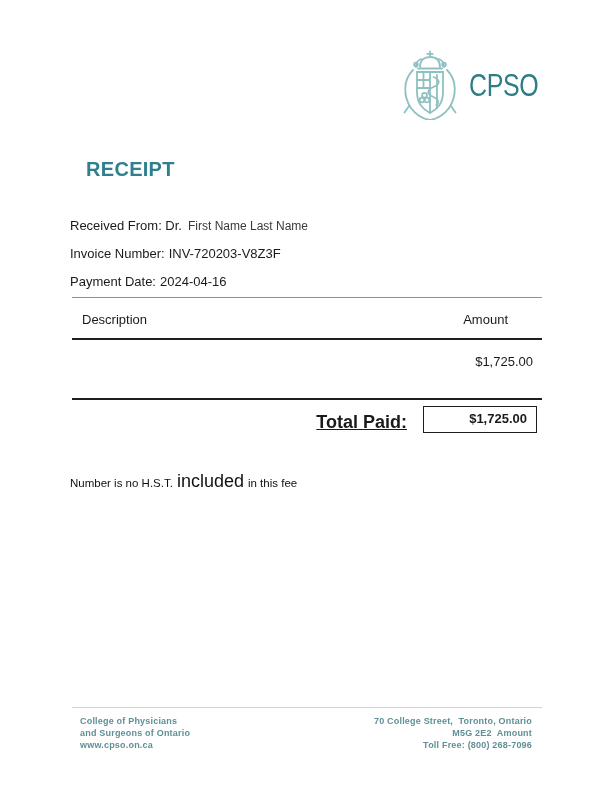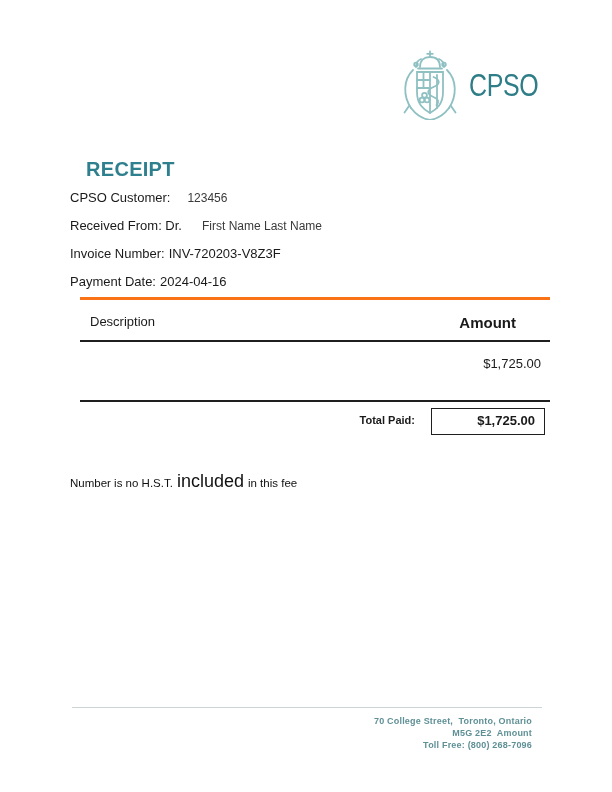--- a/index.html
+++ b/index.html
@@ -24,33 +24,33 @@
   .title{
     position:absolute;left:70px;top:142px;margin:16px;
     font-size:20px;font-weight:700;color:#2e808e;letter-spacing:0.3px;
   }
   
   .field{position:absolute;left:70px;font-size:13px;white-space:nowrap;}
   .f0{top:190px}.f1{top:218px}.f2{top:246px}.f3{top:274px}
   .fvalue{margin-left:4px;}
   .val-small{font-size:12px;color:#3a3a3a;}
   .gap-lg{margin-left:17px;}
-  .gap-sm{margin-left:20px;}
+  .gap-sm{margin-left:6px;}
   
   .table{
-    position:absolute;left:80px;top:297px;width:470px;height:140px;
-    border-top:3px solid #f97316;
+    position:absolute;left:72px;top:297px;width:470px;height:140px;
+    border-top:1px solid #f97316;
   }
   .th-desc{position:absolute;top:14px;left:10px;font-size:13px;}
-  .th-amt{position:absolute;top:14px;right:34px;font-size:15px;font-weight:bold;}
+  .th-amt{position:absolute;top:14px;right:34px;font-size:13px;}
   .rule-thick{position:absolute;left:0;width:100%;height:2px;background:#1f1f1f;}
   .rt1{top:40px}.rt2{top:100px}
   .row-desc{position:absolute;top:56px;left:8px;width:320px;font-size:13px;line-height:16px;}
   .row-amt{position:absolute;top:56px;right:9px;font-size:13px;}
-  .total-label{position:absolute;top:114px;right:135px;font-size:11px;font-weight:700;}
+  .total-label{position:absolute;top:114px;right:135px;font-size:18px;font-weight:700;text-decoration:underline;}
   .total-box{
     position:absolute;top:108px;left:351px;width:114px;height:27px;
     border:1.5px solid #1f1f1f;box-sizing:border-box;
     text-align:right;
   }
   .total-box span{font-size:13px;font-weight:700;line-height:24px;padding-right:9px;display:inline-block;}
   
   .note{position:absolute;left:70px;top:471px;font-size:11.5px;color:#111;white-space:nowrap;}
   .note .p2{font-size:18px;margin:0 4px;}
   
@@ -91,23 +91,20 @@
 
       <path d="M14,58 C6,46 6,30 16,20 M52,58 C60,46 60,30 50,20"></path>
       <path d="M14,58 c6,8 12,11 19,12 c7,-1 13,-4 19,-12"></path>
       <path d="M12,56 l-4.5,6.5 M54,56 l4.5,6.5"></path>
     </svg>
     <span class="brand">CPSO</span>
   </div>
 
   <h1 class="title">RECEIPT</h1>
 
-  <div class="field f0">
-    <span>CPSO Customer:</span><span class="fvalue gap-lg val-small">123456</span>
-  </div>
   <div class="field f1">
     <span>Received From: Dr.</span><span class="fvalue gap-sm val-small">First Name Last Name</span>
   </div>
   <div class="field f2">
     <span>Invoice Number:</span><span class="fvalue">INV-720203-V8Z3F</span>
   </div>
   <div class="field f3">
     <span>Payment Date:</span><span class="fvalue">2024-04-16</span>
   </div>
 
@@ -121,19 +118,24 @@
     <div class="total-box">
       <span>$1,725.00</span>
     </div>
   </div>
 
   <div class="note">
     <span class="p1">Number is no H.S.T.</span><span class="p2">included</span><span class="p3">in this fee</span>
   </div>
 
   <div class="footer-rule"></div>
+  <div class="footer-left">
+    <div class="footer-line">College of Physicians</div>
+    <div class="footer-line">and Surgeons of Ontario</div>
+    <div class="footer-line">www.cpso.on.ca</div>
+  </div>
   <div class="footer-right">
     <div class="footer-line">70 College Street,  Toronto, Ontario</div>
     <div class="footer-line">M5G 2E2  Amount</div>
     <div class="footer-line">Toll Free: (800) 268-7096</div>
   </div>
 
 </div>
 
 </body></html>

